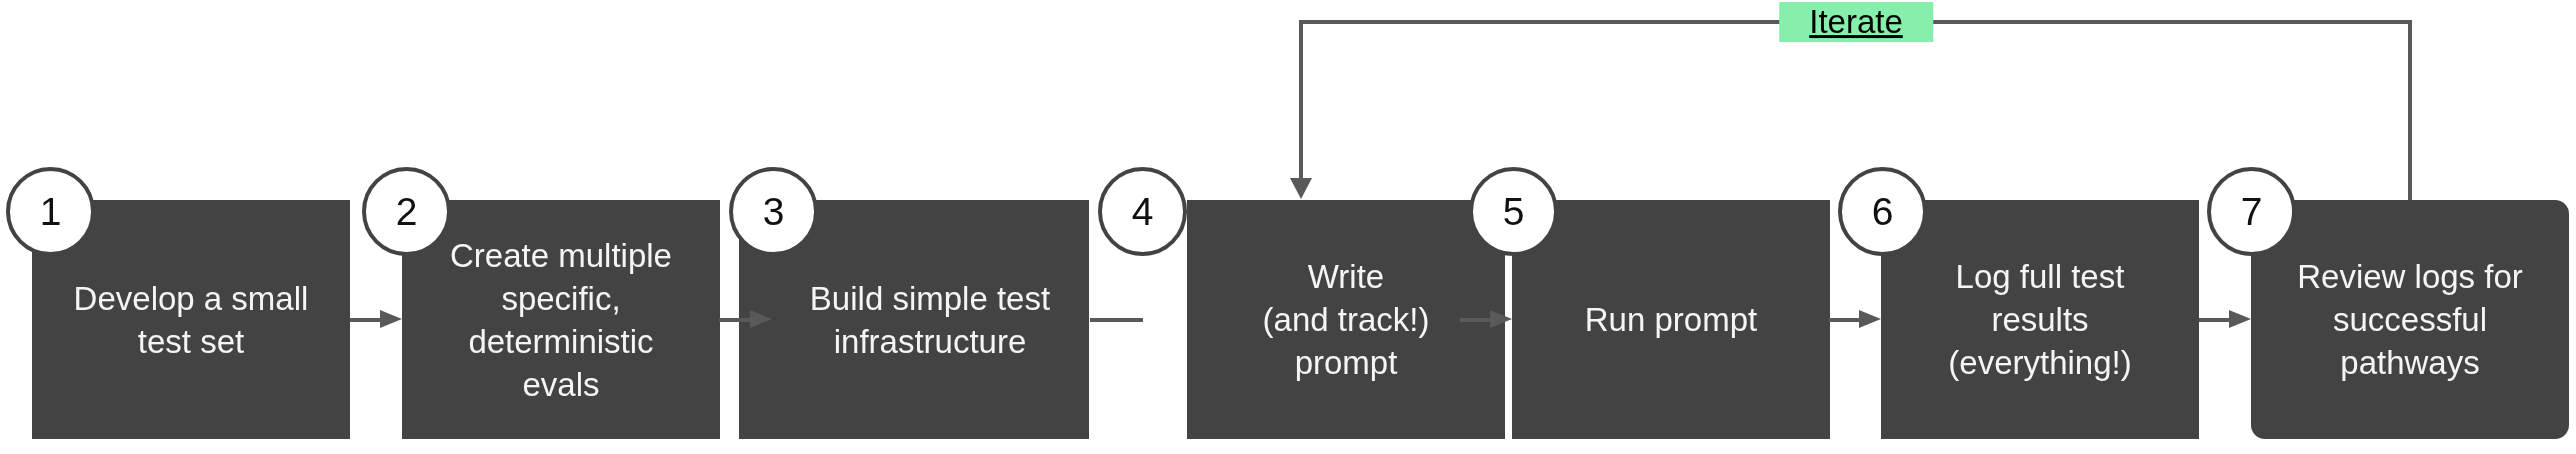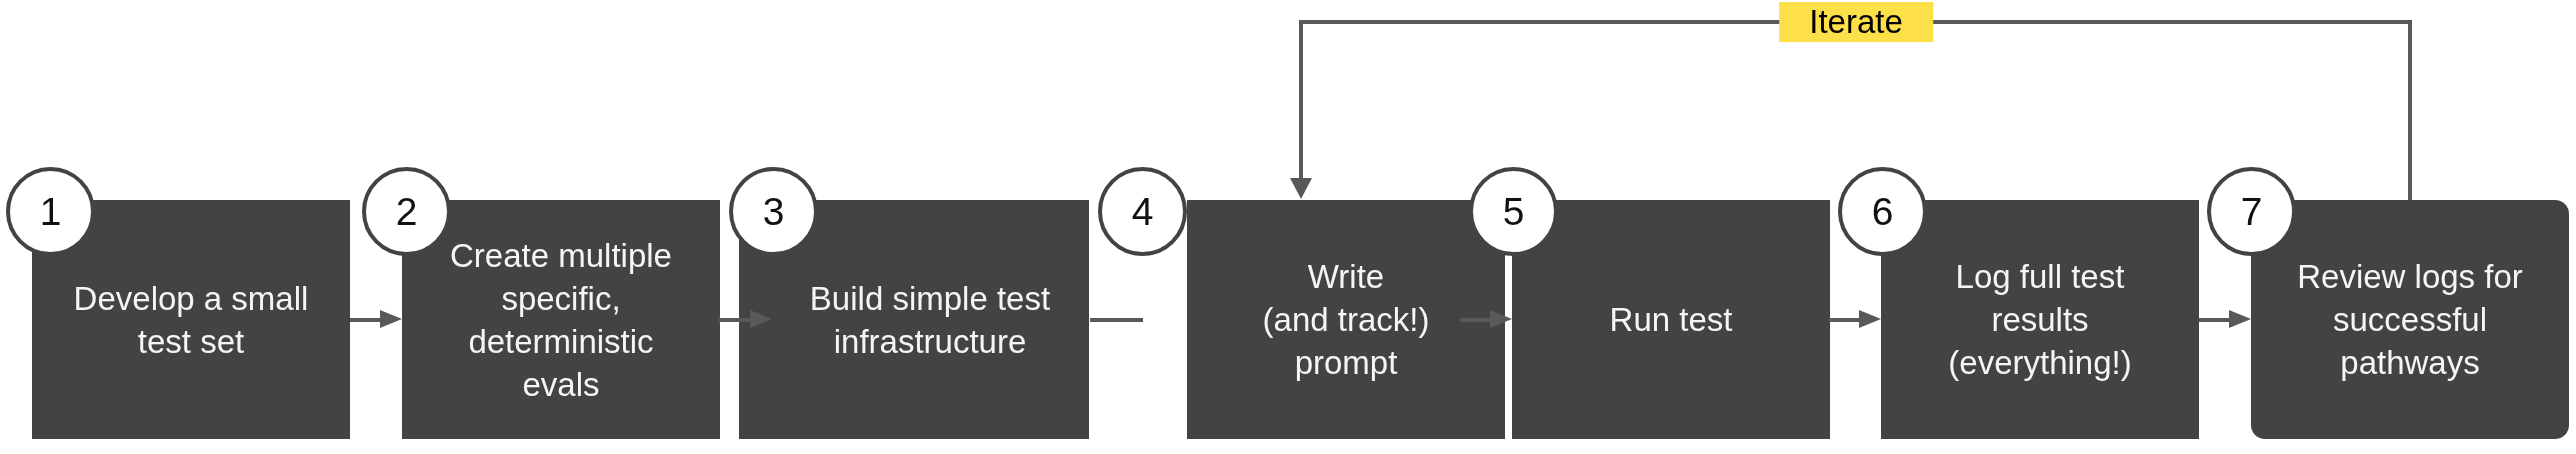--- a/index.html
+++ b/index.html
@@ -71,26 +71,27 @@
   .loop-arrowhead-down {
     position: absolute;
     width: 0; height: 0;
     border-left: 11.4px solid transparent;
     border-right: 11.4px solid transparent;
     border-top: 21px solid #595959;
   }
   .iterate-label {
     position: absolute;
     transform: translate(-50%, -50%);
-    background: #fde047;
+    background: #86efac;
     padding: 1.8px 30px;
     color: #000000;
     font-size: 33px;
     line-height: 1.1;
     white-space: nowrap;
+    text-decoration: underline;
   }
 </style>
 </head>
 <body>
 
 <div class="canvas">
 
   <div id="steps">
   <div class="step">
     <div class="box" style="left: 32px;">
@@ -123,21 +124,21 @@
     <div class="box" style="left: 1187px;">
       <div class="box-label">Write<br>(and track!)<br>prompt</div>
     </div>
     <div class="badge" style="left: 1098px; top: 167px;">
       <span class="badge-num">4</span>
     </div>
   </div>
 
   <div class="step">
     <div class="box" style="left: 1512px;">
-      <div class="box-label">Run test</div>
+      <div class="box-label">Run prompt</div>
     </div>
     <div class="badge" style="left: 1469px; top: 167px;">
       <span class="badge-num">5</span>
     </div>
   </div>
 
   <div class="step">
     <div class="box" style="left: 1881px;">
       <div class="box-label">Log full test<br>results<br>(everything!)</div>
     </div>

